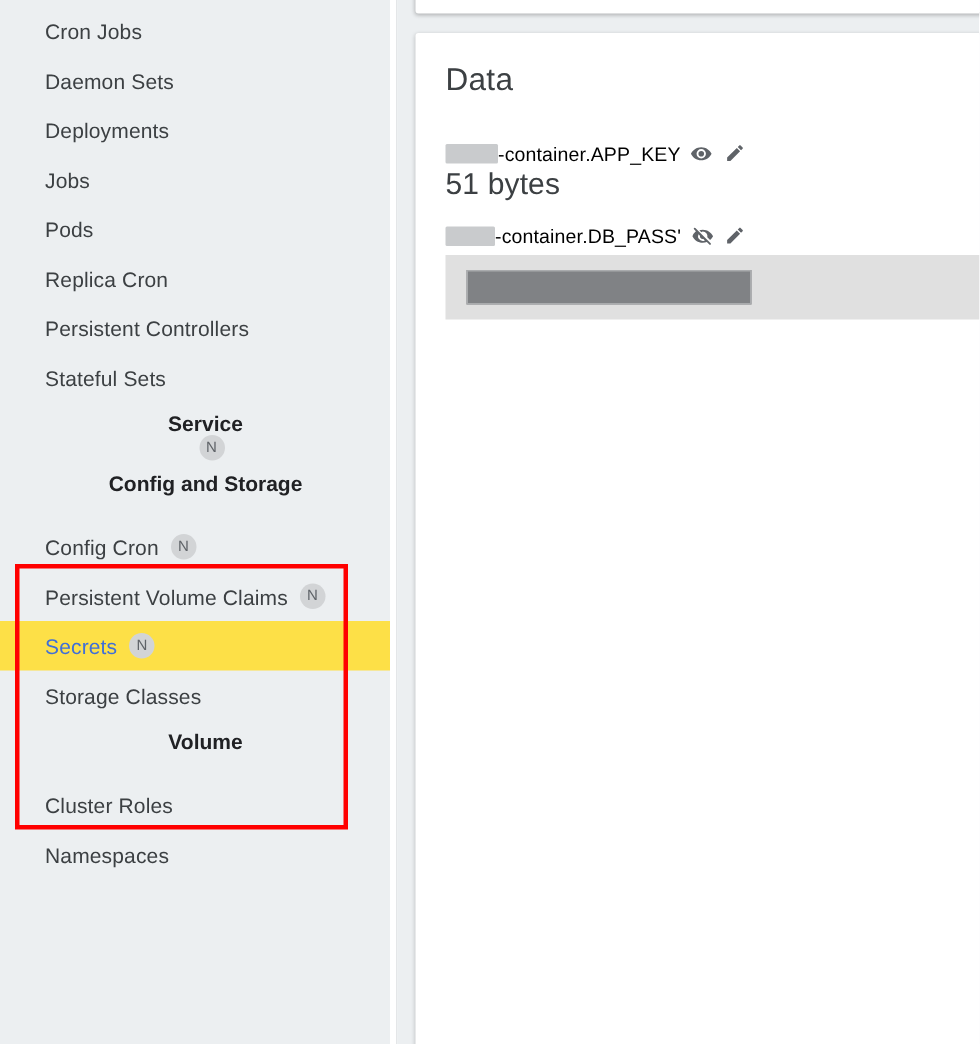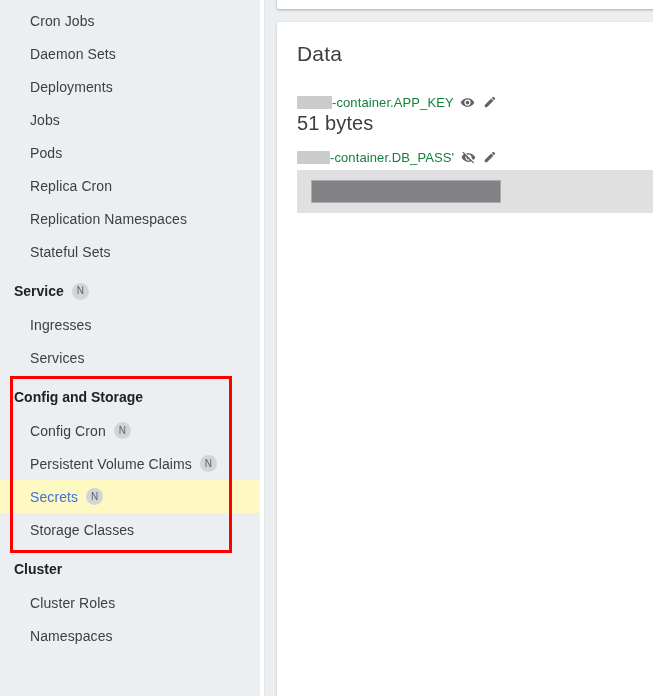--- a/index.html
+++ b/index.html
@@ -43,37 +43,38 @@
     display: flex;
     align-items: center;
     padding-left: 30px;
     font-size: 14px;
     color: #3c4043;
     letter-spacing: .1px;
     cursor: pointer;
     box-sizing: border-box;
   }
   .nav-item.selected {
-    background: #fef9c3;
+    background: #fde047;
   }
   .nav-item.selected .nav-label {
     color: #3f6fd8;
   }
   .nav-label {
     white-space: nowrap;
   }
   .nav-header {
     height: 34px;
     display: flex;
     align-items: center;
     padding-left: 14px;
     font-size: 14px;
     font-weight: bold;
     color: #202124;
     box-sizing: border-box;
+    flex-direction: column;
   }
   .badge-n {
     display: inline-flex;
     align-items: center;
     justify-content: center;
     width: 17px;
     height: 17px;
     margin-left: 8px;
     border-radius: 50%;
     background: #d2d4d6;
@@ -169,21 +170,21 @@
     letter-spacing: .1px;
     white-space: nowrap;
   }
   .redaction-inline {
     display: inline-block;
     background: #c9cbcd;
     height: 13px;
     border-radius: 1px;
     vertical-align: middle;
   }
-  .key-text { color: #15803d; }
+  .key-text { color: #000000; }
 
   .icon-btn {
     display: inline-flex;
     align-items: center;
     justify-content: center;
     width: 16px;
     height: 16px;
     margin-left: 6px;
     cursor: pointer;
     color: #5f6368;
@@ -239,42 +240,34 @@
       <li class="nav-item">
         <span class="nav-label">Jobs</span>
       </li>
       <li class="nav-item">
         <span class="nav-label">Pods</span>
       </li>
       <li class="nav-item">
         <span class="nav-label">Replica Cron</span>
       </li>
       <li class="nav-item">
-        <span class="nav-label">Replication Namespaces</span>
+        <span class="nav-label">Persistent Controllers</span>
       </li>
       <li class="nav-item">
         <span class="nav-label">Stateful Sets</span>
       </li>
     </ul>
 
     <div class="nav-gap"></div>
 
     <div class="nav-header">
       <span>Service</span>
       <span class="badge-n">N</span>
     </div>
 
-    <ul class="nav-list">
-      <li class="nav-item">
-        <span class="nav-label">Ingresses</span>
-      </li>
-      <li class="nav-item">
-        <span class="nav-label">Services</span>
-      </li>
-    </ul>
 
     <div class="nav-gap"></div>
 
     <div class="nav-header">
       <span>Config and Storage</span>
     </div>
 
     <ul class="nav-list">
       <li class="nav-item">
         <span class="nav-label">Config Cron</span>
@@ -289,21 +282,21 @@
         <span class="badge-n">N</span>
       </li>
       <li class="nav-item">
         <span class="nav-label">Storage Classes</span>
       </li>
     </ul>
 
     <div class="nav-gap"></div>
 
     <div class="nav-header">
-      <span>Cluster</span>
+      <span>Volume</span>
     </div>
 
     <ul class="nav-list">
       <li class="nav-item">
         <span class="nav-label">Cluster Roles</span>
       </li>
       <li class="nav-item">
         <span class="nav-label">Namespaces</span>
       </li>
     </ul>

